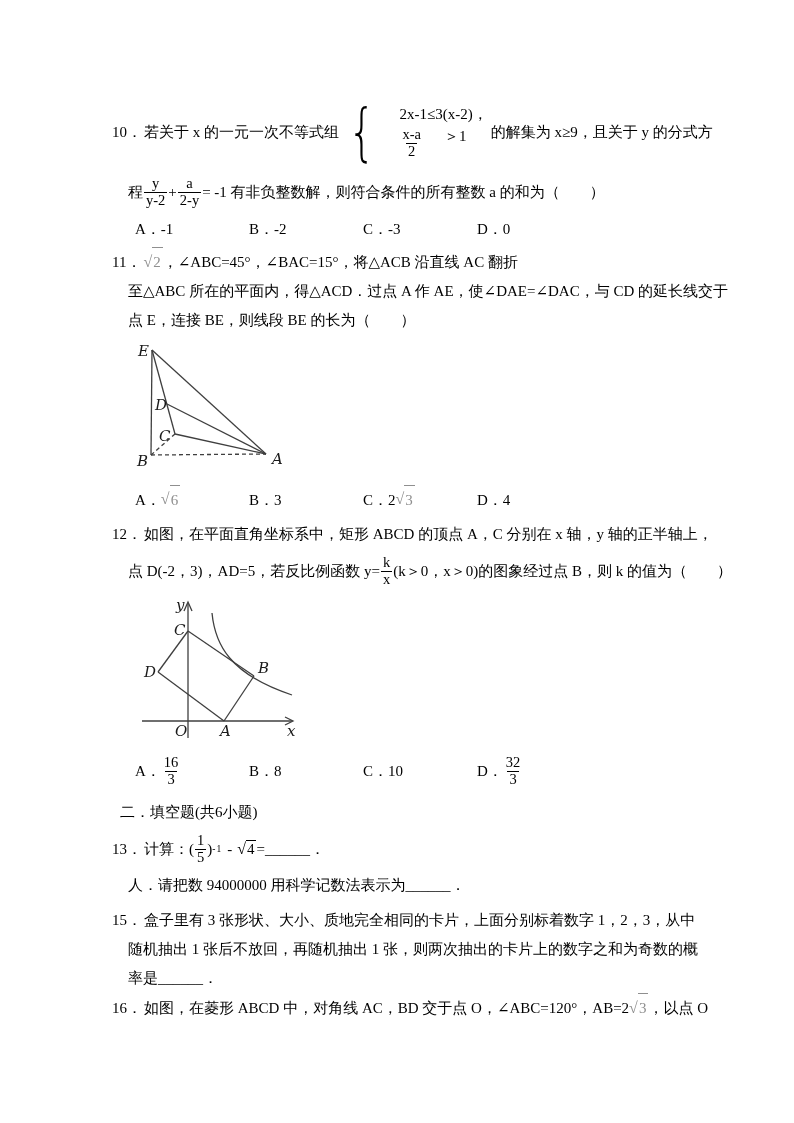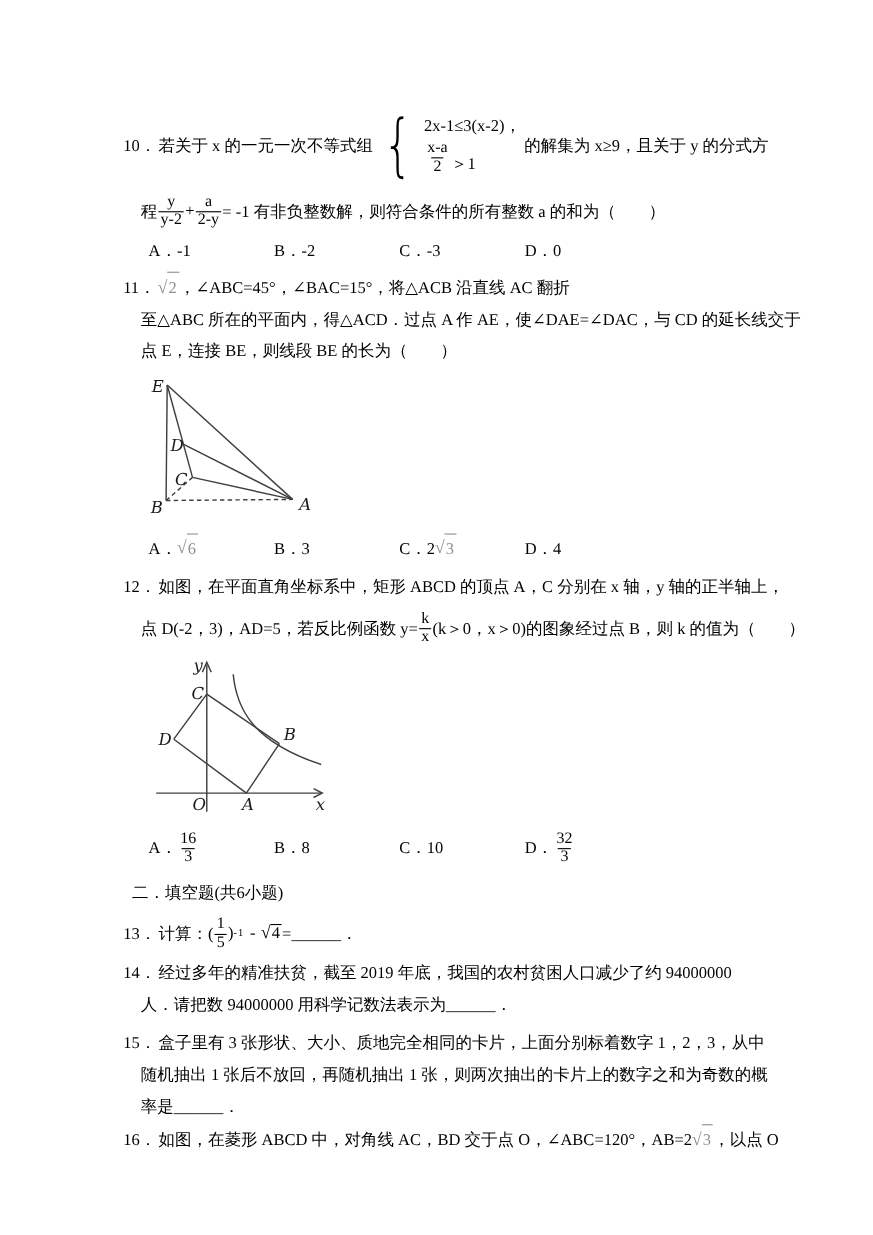--- a/index.html
+++ b/index.html
@@ -16,22 +16,22 @@
         vertical-align:middle;margin:0 1px;line-height:1.1;font-size:14.5px;}
   .frac .den{border-top:1px solid #000;}
   .frac span{padding:0 2px;}
   .sqrt{white-space:nowrap;display:inline-flex;align-items:flex-start;}
   .sqrt .rs{font-size:16px;}
   .sqrt .rc{border-top:1.2px solid currentColor;padding:0 2px 0 1px;}
   .grey{color:#8f8f8f;}
   .sys{display:inline-flex;align-items:center;margin:0 3px;height:72px;}
   .brace{font-family:"DejaVu Sans",sans-serif;font-size:62px;font-weight:200;
          line-height:1;transform:scaleX(.7);display:inline-block;}
-  .sysrows{display:inline-flex;flex-direction:column;align-items:flex-start;row-gap:3px;margin-left:4px;}
-  .sysrow2{display:inline-flex;align-items:flex-end;}
+  .sysrows{display:inline-flex;flex-direction:column;align-items:flex-start;row-gap:3px;margin-left:18px;}
+  .sysrow2{display:inline-flex;align-items:flex-start;gap:20px;}
   .opts{display:flex;padding-left:23px;line-height:28px;align-items:center;}
   .opt{width:114px;display:inline-flex;align-items:center;white-space:nowrap;}
   .opt:last-child{width:auto;}
   .opts.tall{height:46px;}
   .supx{font-size:9.5px;vertical-align:6px;letter-spacing:1px;}
   .h72{height:74px;}
   .h46{height:46px;}
   .h44{height:44px;text-align:center;}
   .figwrap11{margin:5px 0 3px 18px;}
   .figwrap12{margin:3px 0 5px 25px;}
@@ -207,24 +207,20 @@
     <span class="supx">-1</span>
     <span style="margin:0 5px;">-</span>
     <span class="sqrt">
         <span class="rs">√</span>
         <span class="rc">4</span>
       </span>
     <span>=______．</span>
   </div>
 
   <div>
-    <div class="mathline qline">
-      <span class="qnum">14．</span>
-      <span>经过多年的精准扶贫，截至 2019 年底，我国的农村贫困人口减少了约 94000000</span>
-    </div>
     <div class="qline cont">人．请把数 94000000 用科学记数法表示为______．</div>
   </div>
 
   <div class="mt6">
     <div class="mathline qline">
       <span class="qnum">15．</span>
       <span>盒子里有 3 张形状、大小、质地完全相同的卡片，上面分别标着数字 1，2，3，从中</span>
     </div>
     <div class="qline cont">随机抽出 1 张后不放回，再随机抽出 1 张，则两次抽出的卡片上的数字之和为奇数的概</div>
     <div class="qline cont">率是______．</div>

